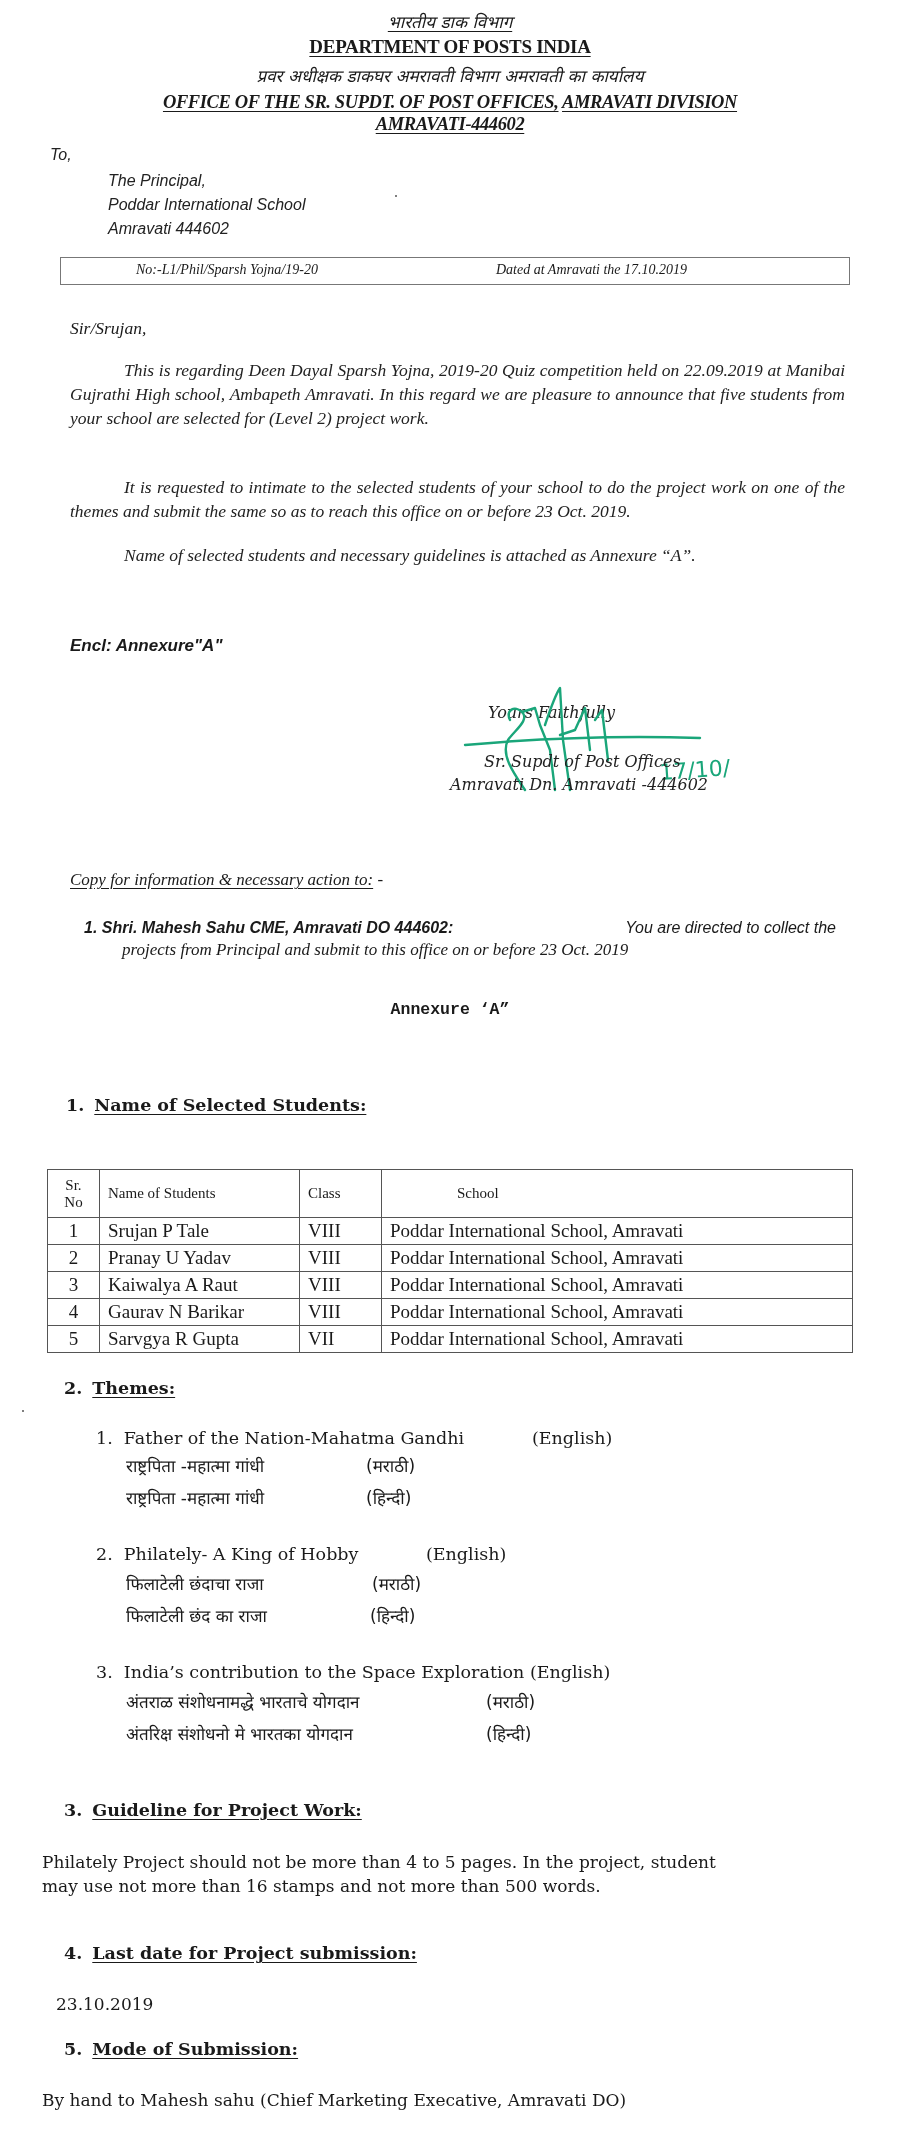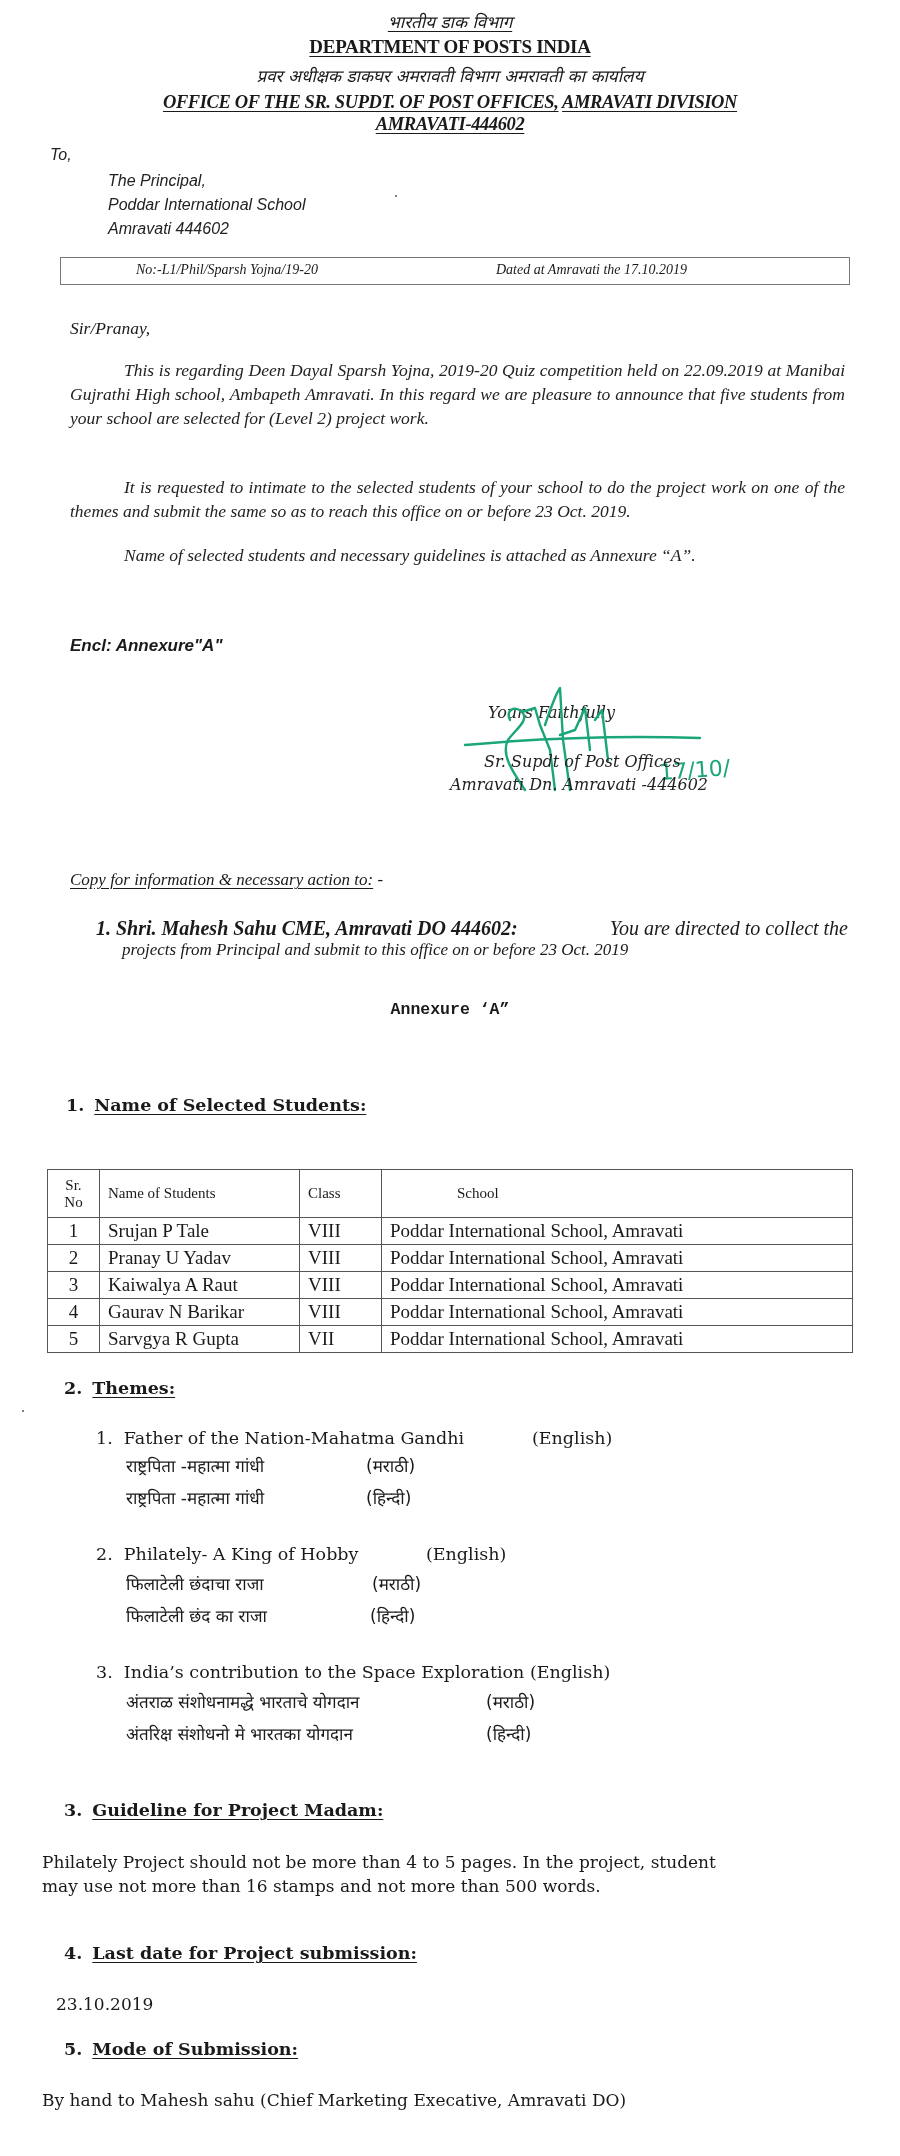--- a/index.html
+++ b/index.html
@@ -77,21 +77,21 @@
 <div class="abs letter" style="left:50px; top:146px;">To,</div>
 <div class="abs letter" style="left:108px; top:172px;">The Principal,</div>
 <div class="abs letter" style="left:108px; top:196px;">Poddar International School</div>
 <div class="abs letter" style="left:108px; top:220px;">Amravati 444602</div>
 
 <div class="refbox">
   <span style="left:75px;">No:-L1/Phil/Sparsh Yojna/19-20</span>
   <span style="left:435px;">Dated at Amravati the 17.10.2019</span>
 </div>
 
-<div class="abs" style="left:70px; top:318px; font-family:'Liberation Serif',serif; font-style:italic; font-size:17.5px;">Sir/Pranay,</div>
+<div class="abs" style="left:70px; top:318px; font-family:'Liberation Serif',serif; font-style:italic; font-size:17.5px;">Sir/Srujan,</div>
 
 <div class="para" style="top:358px;"><span class="ind"></span><span>This is regarding Deen Dayal Sparsh Yojna, 2019-20 Quiz competition held on 22.09.2019 at Manibai Gujrathi High school, Ambapeth Amravati. In this regard we are pleasure to announce that five students from your school are selected for (Level 2) project work.</span></div>
 <div class="para" style="top:475px;"><span class="ind"></span><span>It is requested to intimate to the selected students of your school to do the project work on one of the themes and submit the same so as to reach this office on or before 23 Oct. 2019.</span></div>
 <div class="para" style="top:543px;"><span class="ind"></span><span>Name of selected students and necessary guidelines is attached as Annexure “A”.</span></div>
 
 <div class="abs bold-it" style="left:70px; top:636px; font-family:'Liberation Sans',sans-serif; font-size:17px;">Encl: Annexure"A"</div>
 
 <div class="abs sig-line" style="left:488px; top:660px;margin-top:43px;">Yours Faithfully</div>
 
 <svg class="abs" style="left:460px; top:680px;" width="270" height="120" viewBox="0 0 270 120">
@@ -106,21 +106,21 @@
   <text x="200" y="100" fill="#1aa67a" font-family="DejaVu Sans, sans-serif" font-size="22" transform="rotate(-4 200 100)">17/10/19.</text>
 </svg>
 
 <div class="abs sig-line" style="left:484px; top:752px;">Sr. Supdt of Post Offices</div>
 <div class="abs sig-line" style="left:450px; top:775px;">Amravati Dn. Amravati -444602</div>
 
 <div class="abs" style="left:70px; top:870px; font-family:'Liberation Serif',serif; font-style:italic; font-size:17px;">
   <span class="u">Copy for information &amp; necessary action to:</span><span> -</span>
 </div>
 
-<div class="abs" style="left:96px; top:916px; width:752px; font-family:Liberation Serif, serif; font-style:italic; font-size:20px; line-height:24px; text-align:justify;">
+<div class="abs" style="left:84px; top:916px; width:752px; font-family:Liberation Sans, sans-serif; font-style:italic; font-size:16px; line-height:24px; text-align:justify;">
   <span class="bold-it">1.</span>
   <span class="bold-it">Shri. Mahesh Sahu CME, Amravati DO 444602:</span>
   <span style="float:right;">You are directed to collect the</span>
 </div>
 <div class="abs" style="left:122px; top:940px; font-family:'Liberation Serif',serif; font-style:italic; font-size:17px;">projects from Principal and submit to this office on or before 23 Oct. 2019</div>
 
 <div class="abs center annex-title" style="top:1000px;font-family:Liberation Mono, monospace;">Annexure ‘A”</div>
 
 <div class="abs sec-head" style="left:66px; top:1095px;">
   <span class="num">1.</span><span class="u">Name of Selected Students:</span>
@@ -197,21 +197,21 @@
   <span>3.</span>&nbsp;
   <span>India’s contribution to the Space Exploration</span>
   <span>(English)</span>
 </div>
 <div class="theme-hi" style="left:126px; top:1690px;">अंतराळ संशोधनामद्धे भारताचे योगदान</div>
 <div class="theme-hi" style="left:486px; top:1690px;">(मराठी)</div>
 <div class="theme-hi" style="left:126px; top:1722px;">अंतरिक्ष संशोधनो मे भारतका योगदान</div>
 <div class="theme-hi" style="left:486px; top:1722px;">(हिन्दी)</div>
 
 <div class="abs sec-head" style="left:64px; top:1800px;">
-  <span class="num">3.</span><span class="u">Guideline for Project Madam:</span>
+  <span class="num">3.</span><span class="u">Guideline for Project Work:</span>
 </div>
 <div class="body-serif" style="left:42px; top:1850px;">Philately Project should not be more than 4 to 5 pages. In the project, student</div>
 <div class="body-serif" style="left:42px; top:1874px;">may use not more than 16 stamps and not more than 500 words.</div>
 
 <div class="abs sec-head" style="left:64px; top:1943px;">
   <span class="num">4.</span><span class="u">Last date for Project submission:</span>
 </div>
 <div class="body-serif" style="left:56px; top:1992px;">23.10.2019</div>
 
 <div class="abs sec-head" style="left:64px; top:2039px;">

